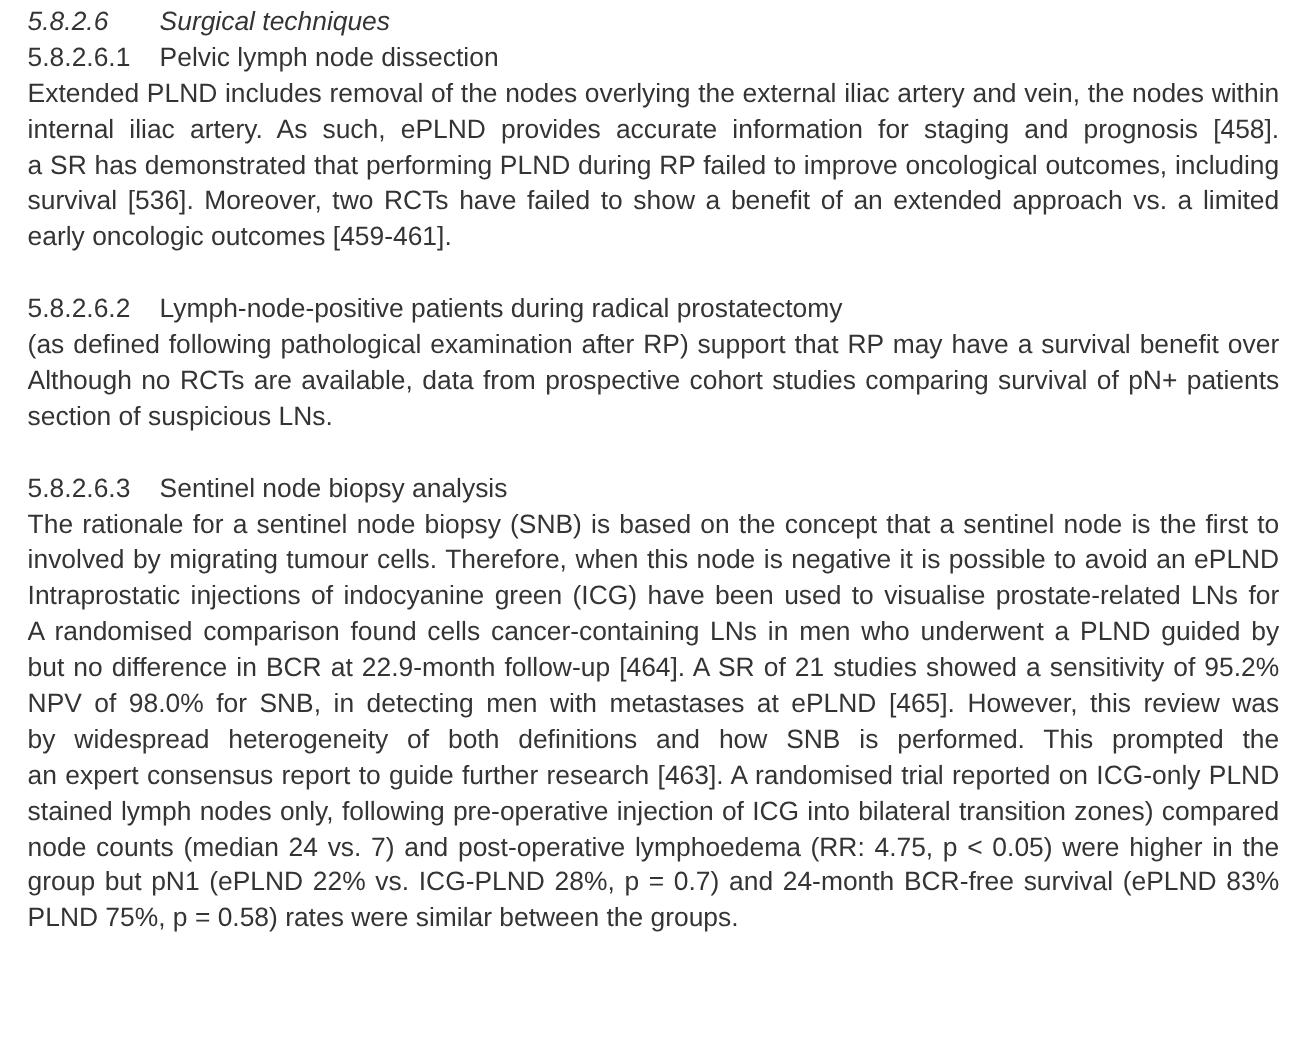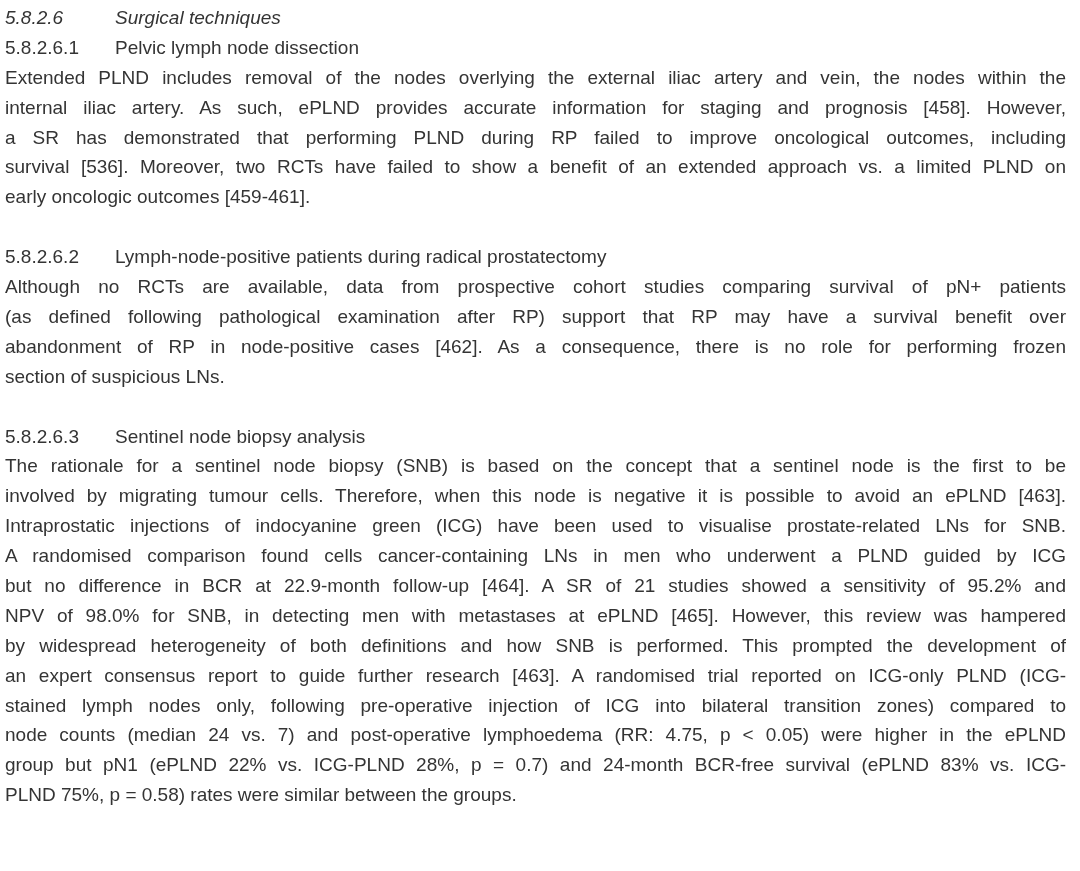--- a/index.html
+++ b/index.html
@@ -8,22 +8,22 @@
     background: #ffffff;
   }
   body {
     width: 1080px;
     height: 871px;
     overflow: hidden;
     font-family: "Liberation Sans", sans-serif;
     color: #343434;
   }
   .doc {
-    padding: 3px 14px 0 5px;
-    font-size: 19px;
+    padding: 3px 14px 0 23px;
+    font-size: 22px;
     line-height: 29.9px;
   }
   .heading {
     white-space: nowrap;
   }
   .heading.italic {
     font-style: italic;
   }
   .heading .num {
     display: inline-block;
@@ -51,23 +51,22 @@
     <div class="paragraph">
       <div class="line">Extended PLND includes removal of the nodes overlying the external iliac artery and vein, the nodes within the</div>
       <div class="line">internal iliac artery. As such, ePLND provides accurate information for staging and prognosis [458]. However,</div>
       <div class="line">a SR has demonstrated that performing PLND during RP failed to improve oncological outcomes, including</div>
       <div class="line">survival [536]. Moreover, two RCTs have failed to show a benefit of an extended approach vs. a limited PLND on</div>
       <div class="line last-line">early oncologic outcomes [459-461].</div>
     </div>
     <div class="spacer"></div>
     <div class="heading"><span class="num">5.8.2.6.2</span><span class="title">Lymph-node-positive patients during radical prostatectomy</span></div>
     <div class="paragraph">
+      <div class="line">(as defined following pathological examination after RP) support that RP may have a survival benefit over</div>
       <div class="line">Although no RCTs are available, data from prospective cohort studies comparing survival of pN+ patients</div>
-      <div class="line">(as defined following pathological examination after RP) support that RP may have a survival benefit over</div>
-      <div class="line">abandonment of RP in node-positive cases [462]. As a consequence, there is no role for performing frozen</div>
       <div class="line last-line">section of suspicious LNs.</div>
     </div>
     <div class="spacer"></div>
     <div class="heading"><span class="num">5.8.2.6.3</span><span class="title">Sentinel node biopsy analysis</span></div>
     <div class="paragraph">
       <div class="line">The rationale for a sentinel node biopsy (SNB) is based on the concept that a sentinel node is the first to be</div>
       <div class="line">involved by migrating tumour cells. Therefore, when this node is negative it is possible to avoid an ePLND [463].</div>
       <div class="line">Intraprostatic injections of indocyanine green (ICG) have been used to visualise prostate-related LNs for SNB.</div>
       <div class="line">A randomised comparison found cells cancer-containing LNs in men who underwent a PLND guided by ICG</div>
       <div class="line">but no difference in BCR at 22.9-month follow-up [464]. A SR of 21 studies showed a sensitivity of 95.2% and</div>

